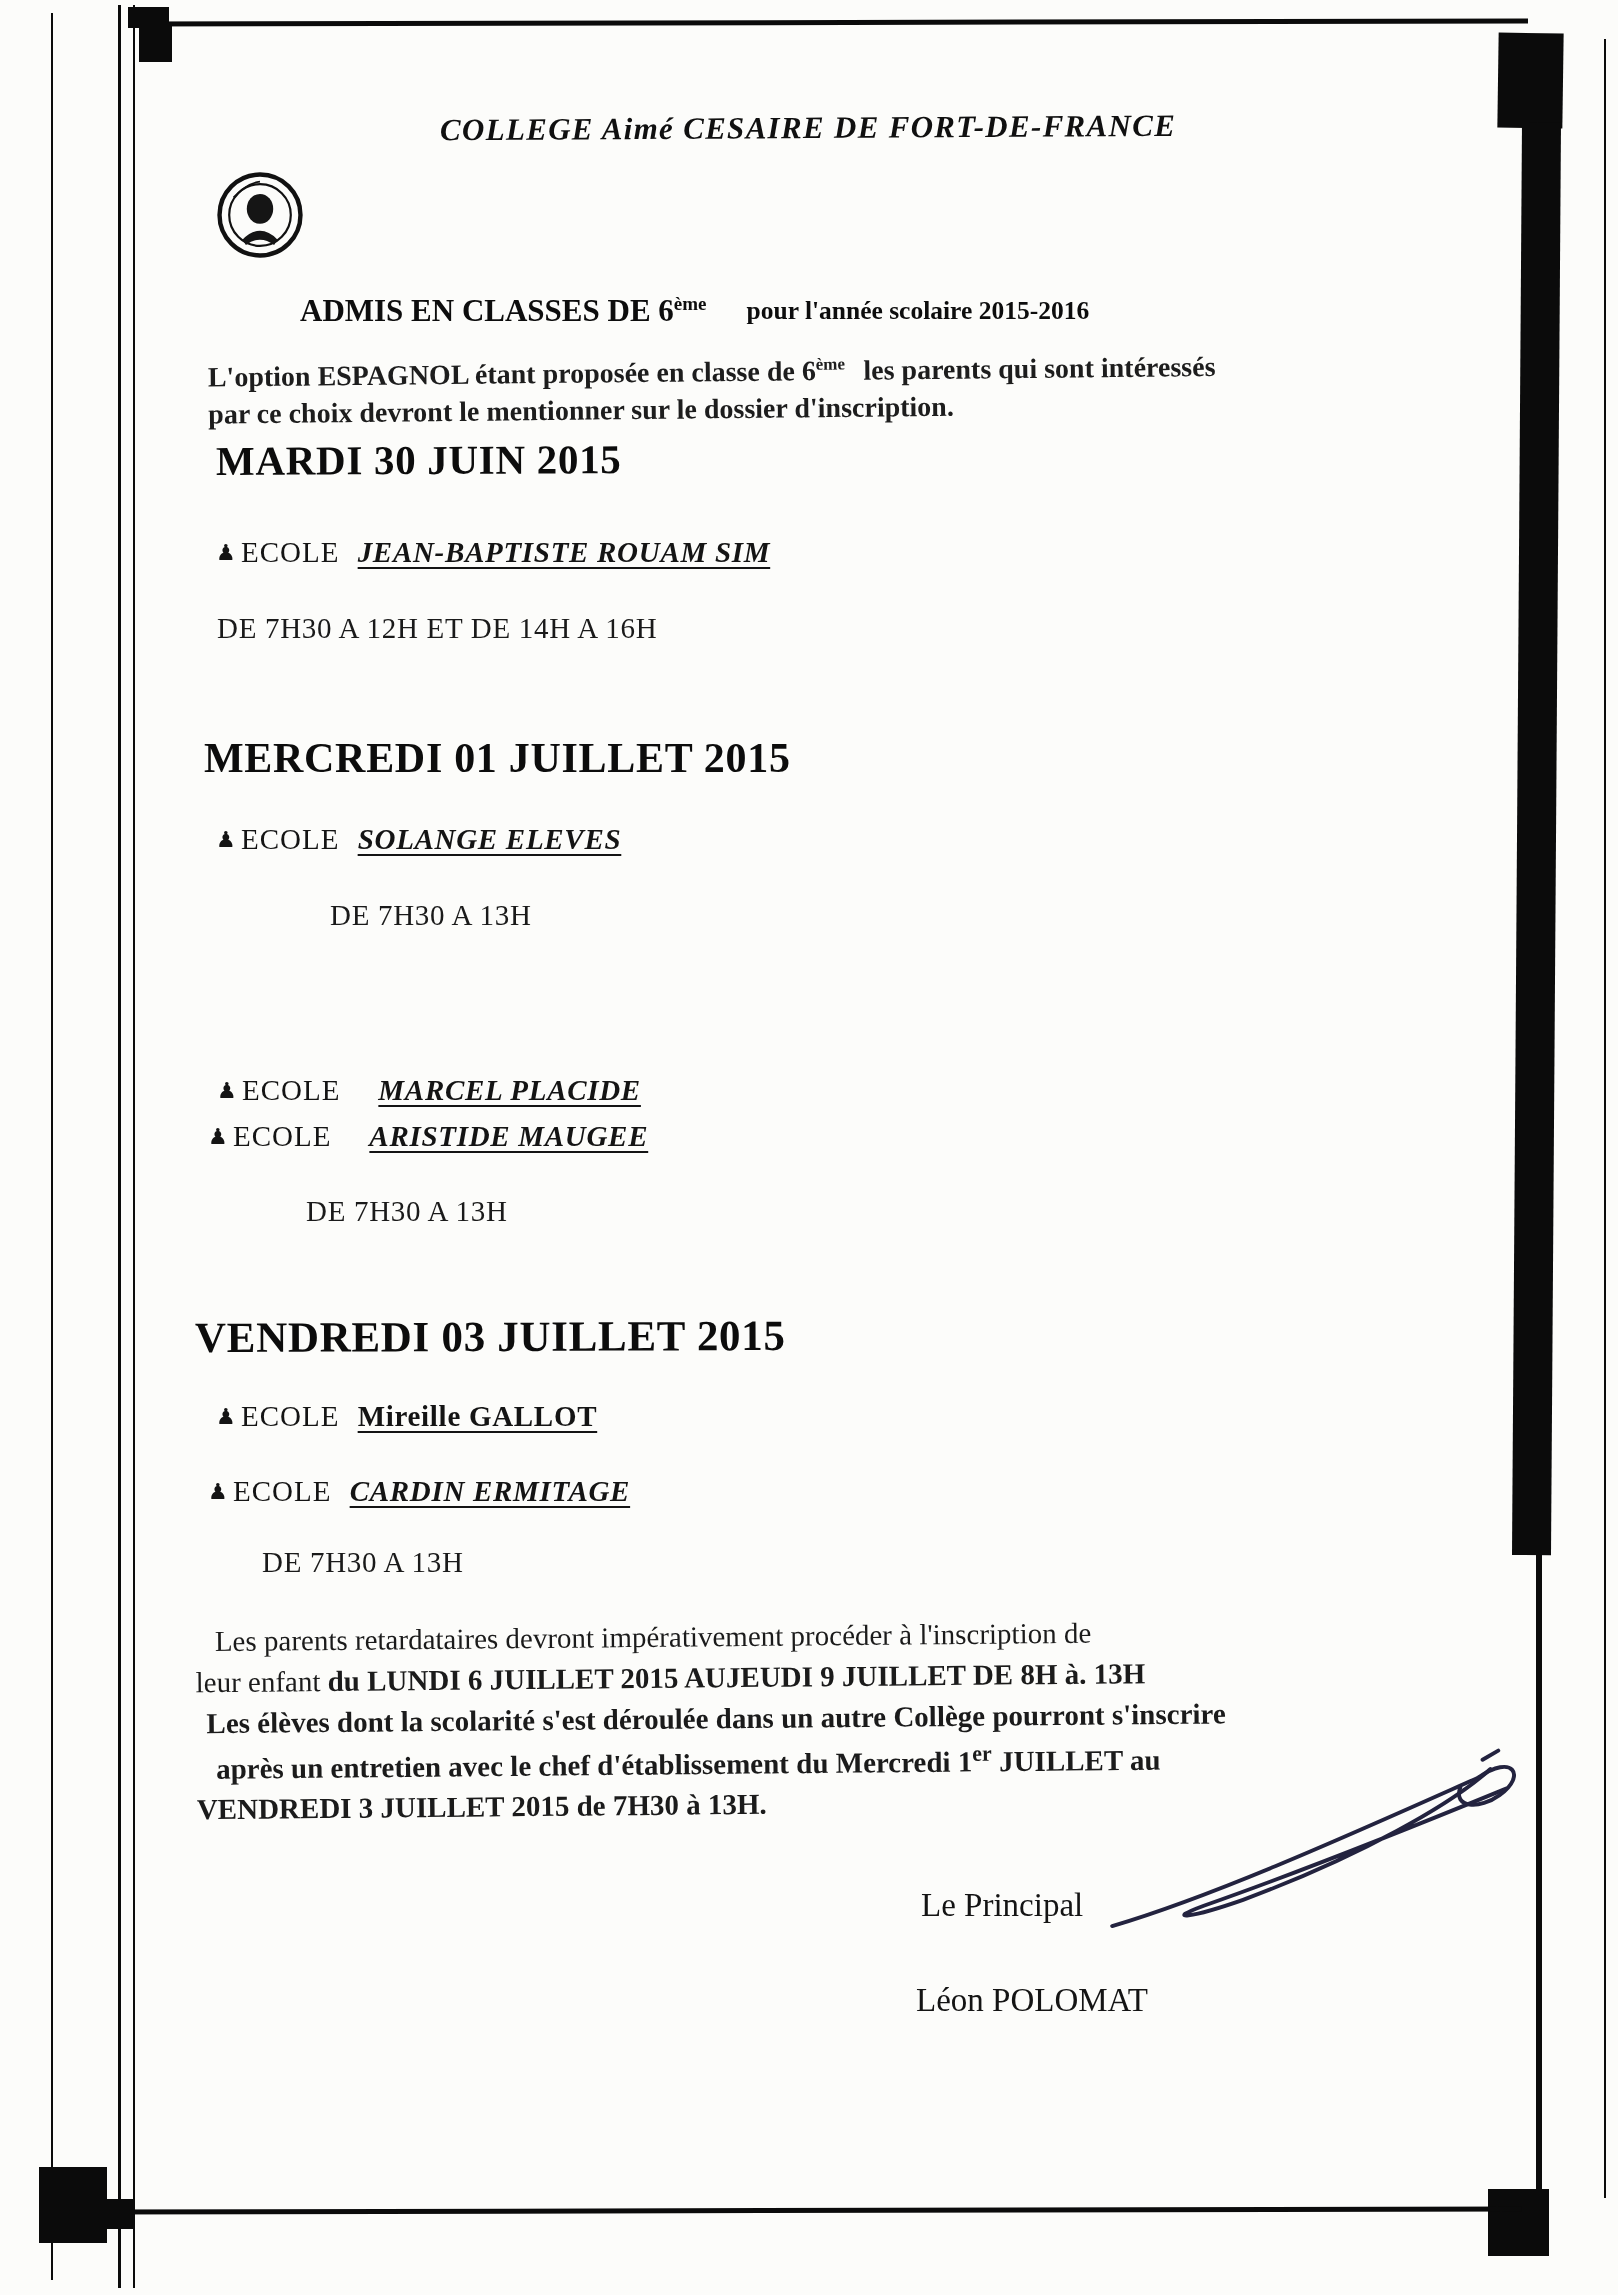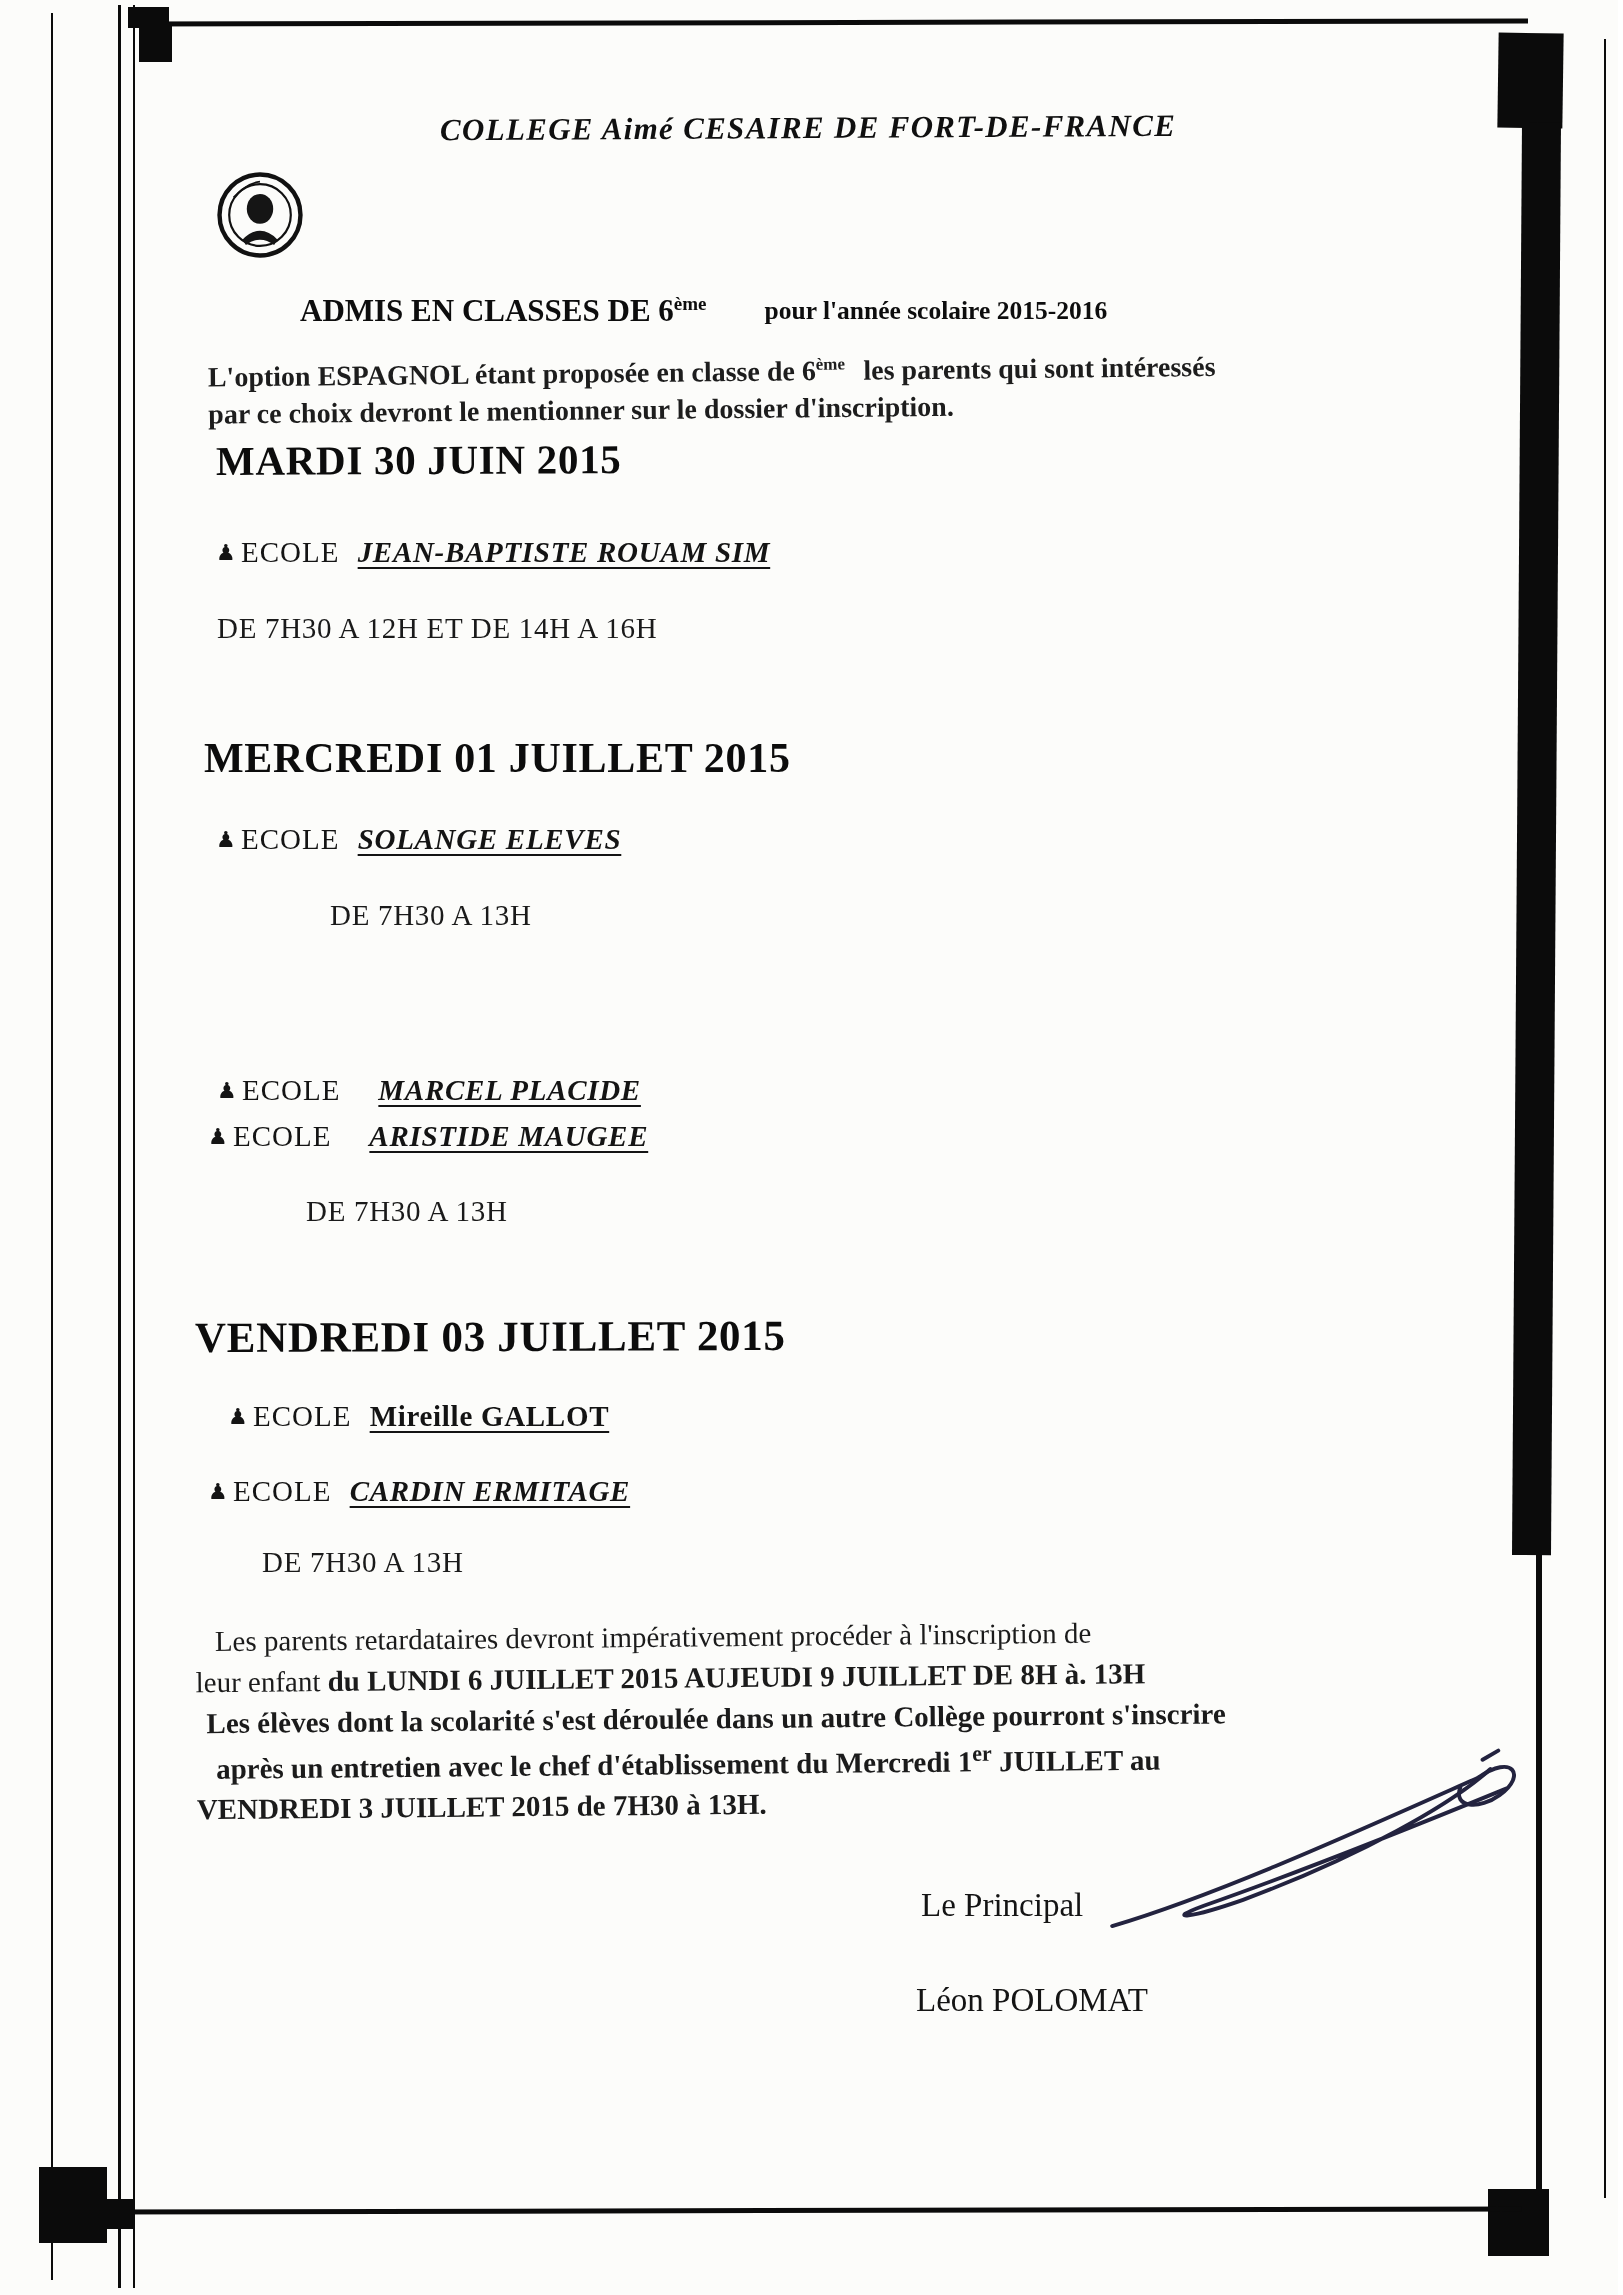--- a/index.html
+++ b/index.html
@@ -33,41 +33,41 @@
     letter-spacing:1.3px; white-space:nowrap; transform:rotate(-0.35deg); color:#101010;
   }
   .logo { left:216px; top:171px; width:88px; height:88px; }
   .title1 {
     left:300px; top:195px; font-weight:bold; font-size:32px; letter-spacing:1px;
     white-space:nowrap; line-height:1.05; color:#0d0d0d;
   }
   .title1 .dropcap { font-size:63px; line-height:0.8; }
   .title2 { left:300px; top:293px; font-weight:bold; font-size:31px; white-space:nowrap; color:#0d0d0d; }
   .title2 sup { font-size:19px; }
-  .title2 .year-part { font-size:25.5px; margin-left:58px; position:relative; top:-2.6px; }
+  .title2 .year-part { font-size:25.5px; margin-left:40px; position:relative; top:-2.6px; }
 
   .intro {
     left:208px; top:353px; width:1249px; font-size:28px; font-weight:bold;
     line-height:1.32; transform:rotate(-0.6deg); color:#1d1d1d;
   }
   .intro sup { font-size:17px; }
   .intro .gap { margin-left:18.3px; }
 
   .day-heading { font-weight:bold; white-space:nowrap; color:#0c0c0c; letter-spacing:0.7px; }
   .h1 { left:216px; top:436px;  font-size:41px; transform:rotate(-0.25deg); }
   .h2 { left:204px; top:734px; font-size:42px; }
   .h3 { left:204px; top:979px; font-size:42px; }
   .h4 { left:195px; top:1312px; font-size:43px; transform:rotate(-0.2deg); }
 
   .school-line { white-space:nowrap; font-size:29px; color:#141414; }
   .sl1  { left:216px; top:536px; }
   .sl2  { left:216px; top:823px; }
   .sl3a { left:217px; top:1074px; }
   .sl3b { left:208px; top:1120px; }
-  .sl4a { left:216px; top:1400px;margin-left:12px; }
+  .sl4a { left:216px; top:1400px; }
   .sl4b { left:208px; top:1475px; }
   .bullet { font-family:"DejaVu Sans",sans-serif; font-size:22px; margin-right:5.2px; vertical-align:2px; }
   .ecole { letter-spacing:1px; margin-right:18.3px; }
   .wide-gap .ecole { margin-right:38px; }
   .sname {
     font-weight:bold; letter-spacing:0.7px;
     text-decoration:underline; text-decoration-thickness:2px; text-underline-offset:5.2px;
   }
   .it { font-style:italic; }
 

